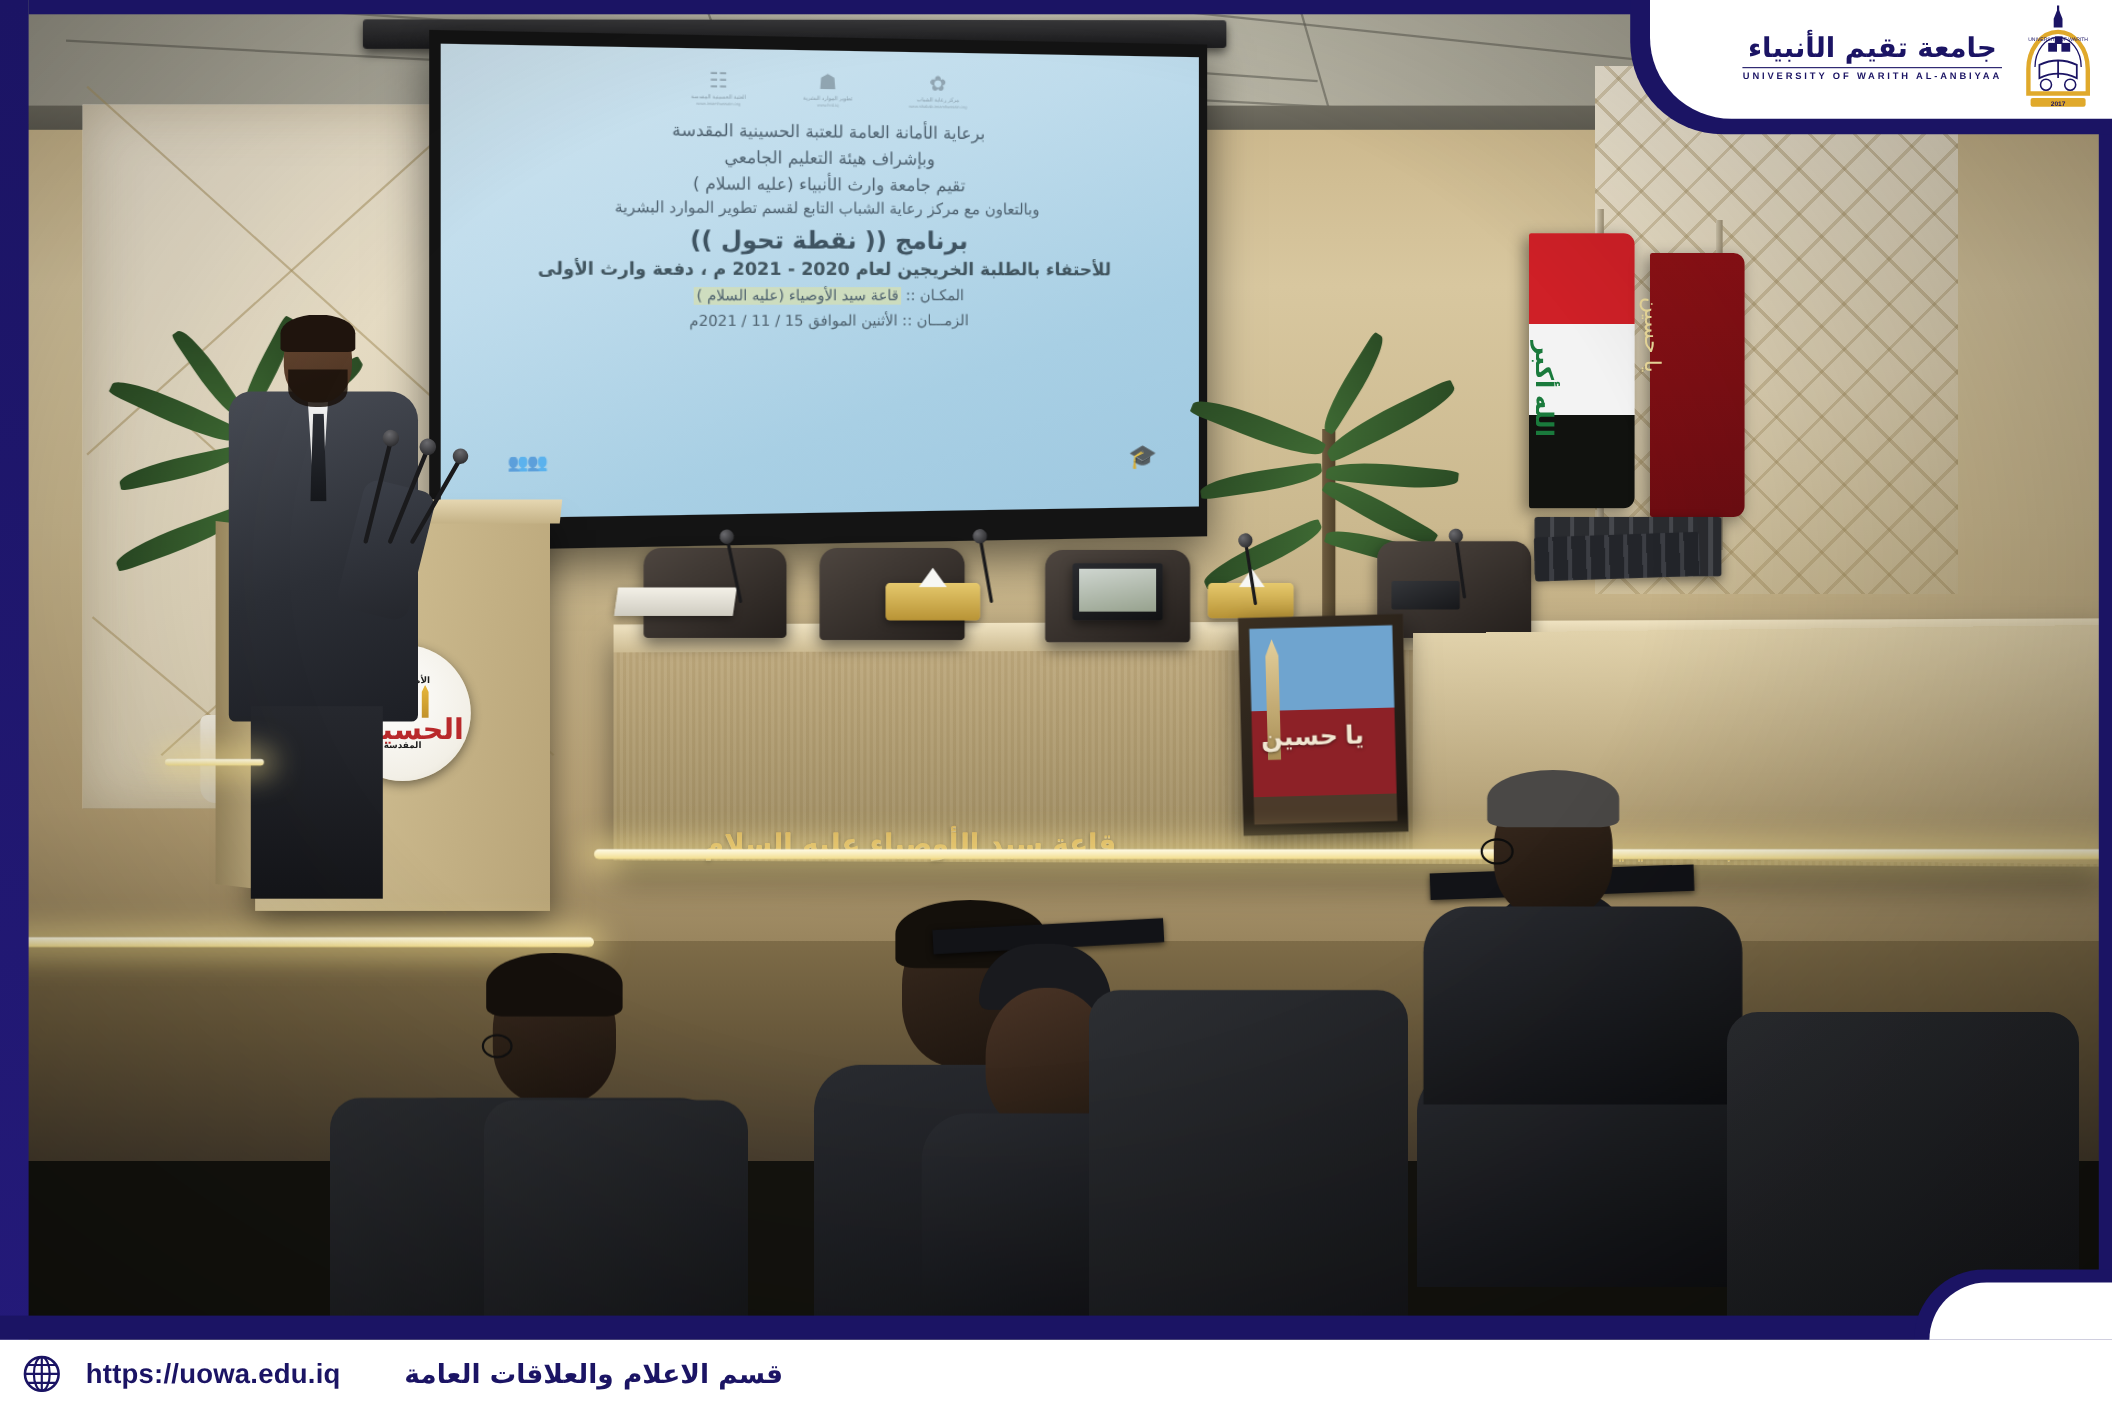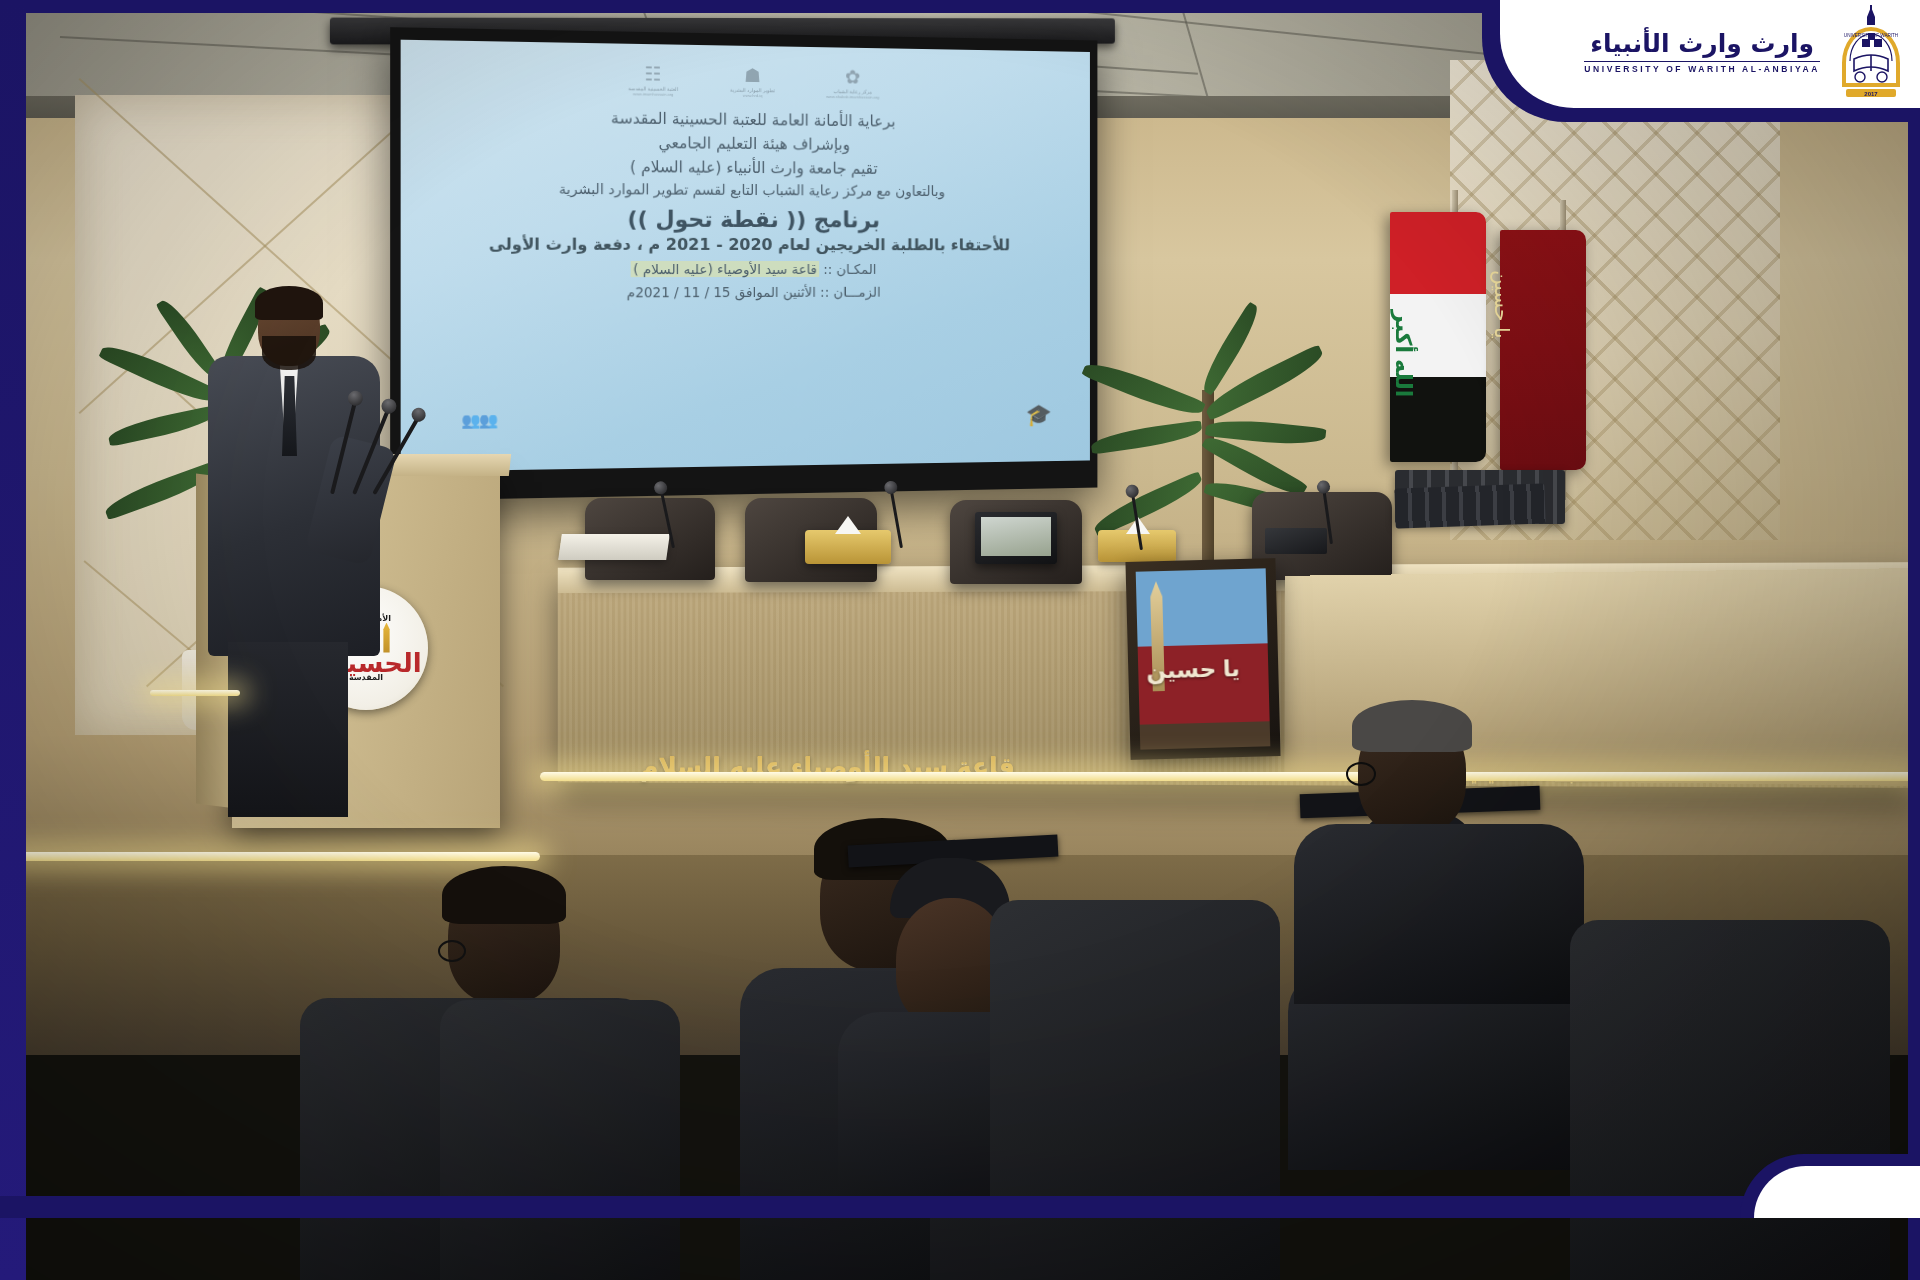--- a/index.html
+++ b/index.html
@@ -488,21 +488,21 @@
   <div class="brand-left"></div>
   <div class="brand-top"></div>
   <div class="brand-right"></div>
   <div class="brand-bottom-bar"></div>
   <div class="bot-curve"></div>
   <div class="bot-curve-in"></div>
 
   <div class="badge-shadow"></div>
   <div class="badge">
     <div class="wordmark">
-      <div class="wm-ar">وارث وارث الأنبياء</div>
+      <div class="wm-ar">جامعة تقيم الأنبياء</div>
       <div class="wm-en">UNIVERSITY OF WARITH AL-ANBIYAA</div>
     </div>
     <div class="crest">
       <svg viewBox="0 0 74 96" width="74" height="96" aria-hidden="true">
         <path d="M37 4 L41 14 L41 22 L33 22 L33 14 Z" fill="#1b1464"></path>
         <path d="M37 10 L37 2" stroke="#1b1464" stroke-width="2"></path>
         <path d="M10 60 A27 34 0 0 1 64 60 L64 82 L10 82 Z" fill="none" stroke="#e0a92b" stroke-width="4"></path>
         <path d="M16 58 A21 27 0 0 1 58 58" fill="none" stroke="#1b1464" stroke-width="1.2"></path>
         <text x="37" y="34" font-size="4.6" fill="#1b1464" text-anchor="middle" font-family="'Liberation Sans',sans-serif">UNIVERSITY OF WARITH</text>
         <rect x="28" y="36" width="8" height="8" fill="#1b1464"></rect>
@@ -511,14 +511,26 @@
         <path d="M20 56 Q37 48 54 56 L54 68 Q37 60 20 68 Z" fill="#fff" stroke="#1b1464" stroke-width="1.6"></path>
         <path d="M37 52 L37 68" stroke="#1b1464" stroke-width="1.6"></path>
         <circle cx="26" cy="74" r="5" fill="none" stroke="#1b1464" stroke-width="1.4"></circle>
         <circle cx="48" cy="74" r="5" fill="none" stroke="#1b1464" stroke-width="1.4"></circle>
         <rect x="12" y="86" width="50" height="8" rx="2" fill="#e0a92b"></rect>
         <text x="37" y="93" font-size="6" fill="#1b1464" text-anchor="middle" font-weight="bold" font-family="'Liberation Sans',sans-serif">2017</text>
       </svg>
     </div>
   </div>
 
+  <div class="footer">
+    <svg class="globe" viewBox="0 0 40 40" aria-hidden="true">
+      <circle cx="20" cy="20" r="17" fill="none" stroke="#1b1464" stroke-width="2.6"></circle>
+      <ellipse cx="20" cy="20" rx="8" ry="17" fill="none" stroke="#1b1464" stroke-width="2.2"></ellipse>
+      <line x1="3" y1="20" x2="37" y2="20" stroke="#1b1464" stroke-width="2.2"></line>
+      <line x1="6" y1="11" x2="34" y2="11" stroke="#1b1464" stroke-width="2.2"></line>
+      <line x1="6" y1="29" x2="34" y2="29" stroke="#1b1464" stroke-width="2.2"></line>
+      <line x1="20" y1="3" x2="20" y2="37" stroke="#1b1464" stroke-width="2.2"></line>
+    </svg>
+    <span class="url">https://uowa.edu.iq</span>
+    <span class="dept">قسم الاعلام والعلاقات العامة</span>
+  </div>
 
 </div>
 
 </body></html>

